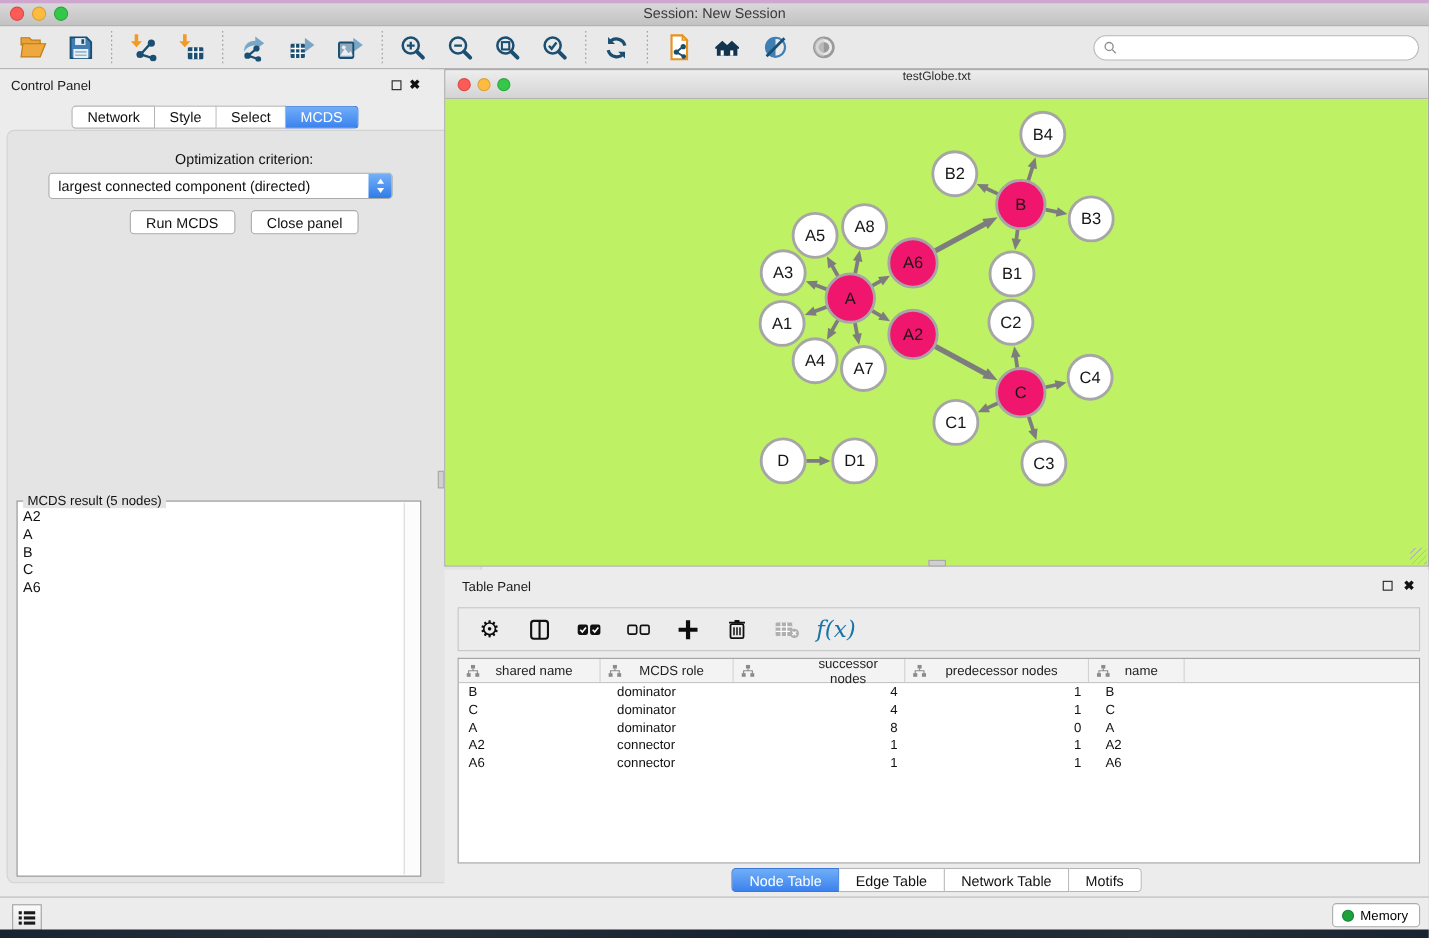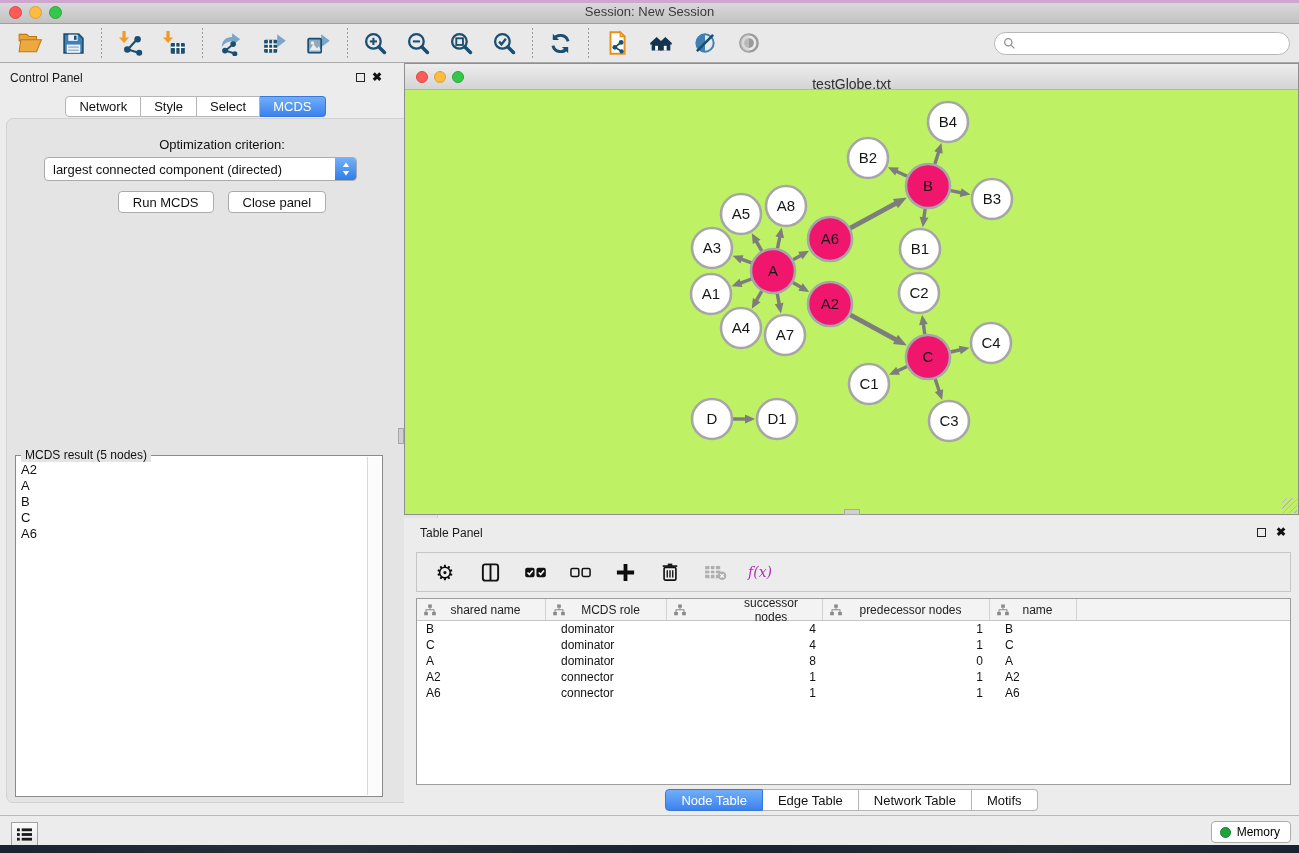--- a/index.html
+++ b/index.html
@@ -62,36 +62,36 @@
   .result-scroll{position:absolute;right:1px;top:1px;bottom:1px;width:14px;background:#fcfcfc;
     border-left:1px solid #d8d8d8;}
 
   
   .net-window{position:absolute;left:404px;top:63px;width:895px;height:452px;background:#fff;
     border:1px solid #8f8f8f;}
   .net-title{position:absolute;left:0;top:0;width:100%;height:26px;
     background:linear-gradient(#ededed,#d4d4d4);border-bottom:1px solid #b3b3b3;}
   .net-title .lights{left:11px;top:7px;gap:6px;}
   .net-title .light{width:12px;height:12px;}
-  .net-title .wtitle{top:12px;font-size:14px;color:#2e2e2e;}
+  .net-title .wtitle{top:0;font-size:11px;color:#2e2e2e;}
   .net-canvas{position:absolute;left:0;top:26px;width:893px;height:424px;background:#bef264;}
   .grip{position:absolute;right:1px;bottom:1px;width:15px;height:15px;
     background:repeating-linear-gradient(135deg,transparent 0 3px,#b9b9b9 3px 4px);}
   .split-v{position:absolute;left:398px;top:428px;width:6px;height:16px;background:#d0d0d0;border:1px solid #a8a8a8;}
   .split-h{position:absolute;left:844px;top:509px;width:16px;height:6px;background:#d0d0d0;border:1px solid #a8a8a8;}
 
   
   .table-panel{position:absolute;left:404px;top:518px;width:895px;height:297px;background:#ececec;}
   .tp-float{right:33px;} .tp-close{right:13px;}
   .tp-toolbar{position:absolute;left:12px;top:34px;width:875px;height:40px;border:1px solid #c6c6c6;
     background:#ececec;display:flex;align-items:center;gap:9px;padding-left:10px;}
   .tpbtn{background:none;border:none;width:36px;height:32px;display:flex;align-items:center;
     justify-content:center;cursor:pointer;}
   .gearchar{font-size:21px;line-height:21px;color:#0d0d0d;}
-  .fx{font-family:"DejaVu Serif",serif;font-style:italic;font-size:14px;color:#a21caf;}
+  .fx{font-family:"DejaVu Serif",serif;font-style:italic;font-size:21px;color:#0369a1;}
   .dtable{position:absolute;left:12px;top:80px;width:875px;height:187px;background:#fff;
     border:1px solid #9d9d9d;overflow:hidden;}
   .thead{display:flex;height:22px;background:#f3f3f3;border-bottom:1px solid #c6c6c6;}
   .th{display:flex;align-items:center;font-size:12px;color:#222;border-right:1px solid #d2d2d2;
     padding-left:7px;position:relative;}
   .th .lbl{flex:1;text-align:center;padding-right:10px;}
   .tr{display:flex;height:16px;align-items:center;}
   .td{font-size:12px;white-space:nowrap;overflow:hidden;}
   .td.left{padding-left:9px;} .td.left2{padding-left:15px;} .td.right{text-align:right;padding-right:7px;}
   .tp-tabs{position:absolute;left:0;top:271px;width:100%;display:flex;justify-content:center;}

